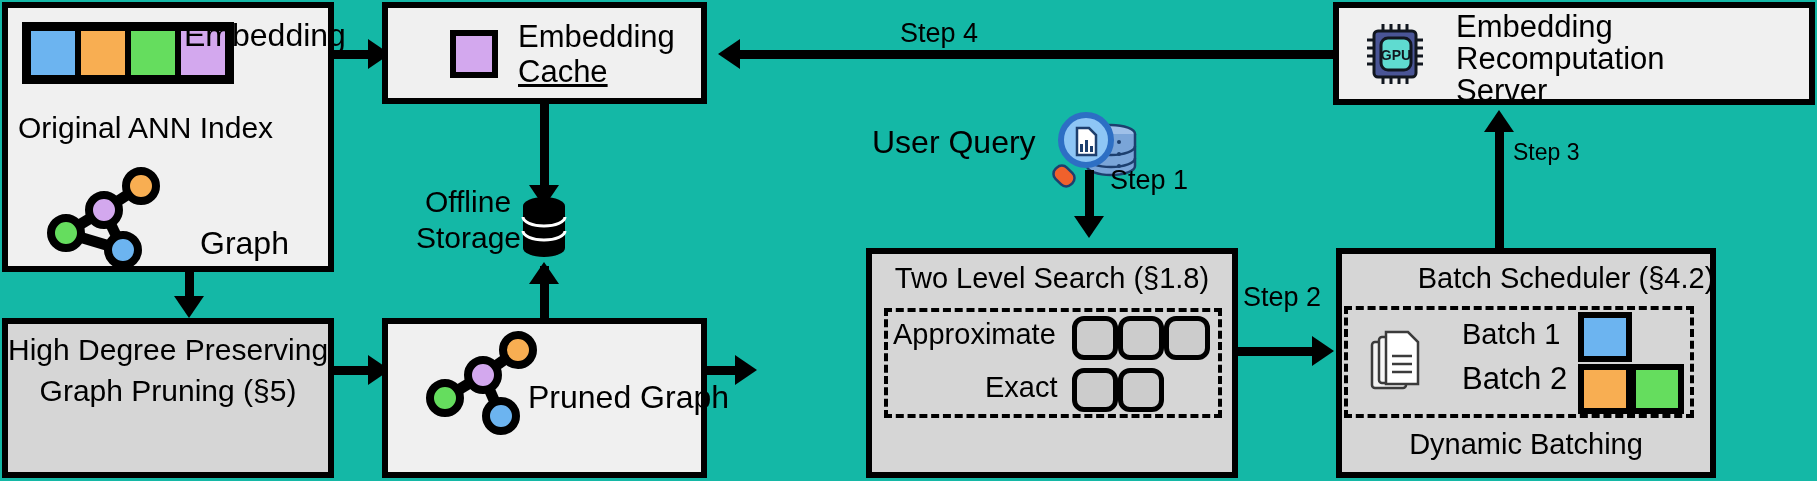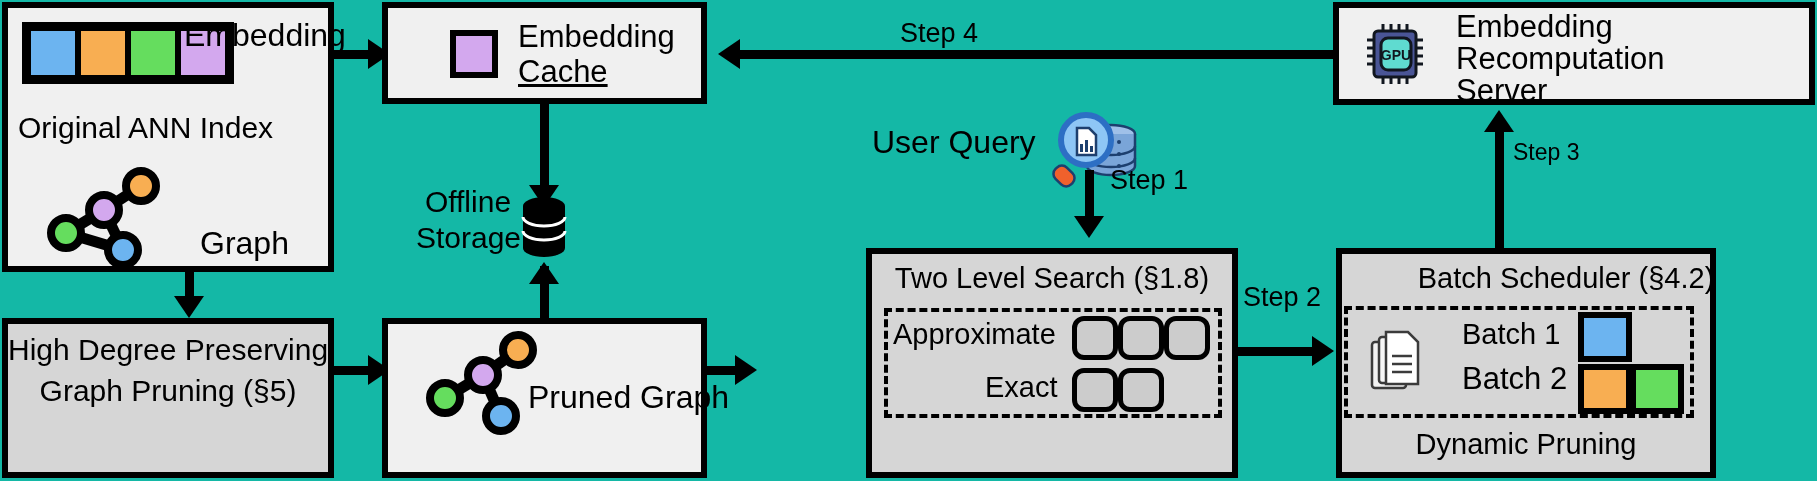--- a/index.html
+++ b/index.html
@@ -180,21 +180,21 @@
     <line x1="22" y1="42" x2="42" y2="42" stroke="#3b3b3b" stroke-width="2.5"></line>
   </svg>
 
   <div class="lbl" style="left:1462px;top:318px;font-size:29px;">Batch 1</div>
   <div class="sq" style="left:1578px;top:312px;width:54px;height:50px;background:#6cb4f0;"></div>
 
   <div class="lbl" style="left:1462px;top:362px;font-size:31px;">Batch 2</div>
   <div class="sq" style="left:1578px;top:364px;width:54px;height:50px;background:#f8ae52;"></div>
   <div class="sq" style="left:1630px;top:364px;width:54px;height:50px;background:#65dd5e;"></div>
 
-  <div class="lbl ctr" style="left:1342px;top:428px;font-size:29px;width:368px;">Dynamic Pruning</div>
+  <div class="lbl ctr" style="left:1342px;top:428px;font-size:29px;width:368px;">Dynamic Batching</div>
 
   <div class="ln" style="left:1495px;top:132px;width:9px;height:116px;"></div>
   <div class="arrowU" style="left:1484px;top:110px;"></div>
   <div class="lbl bold" style="left:1513px;top:140px;font-size:23px;">Step 3</div>
 
   <div class="box" style="left:1333px;top:2px;width:482px;height:103px;">
   </div>
 
   <svg style="position:absolute;left:1365px;top:22px;" width="66" height="64" viewBox="0 0 66 64">
     <g stroke="#11161f" stroke-width="3">

